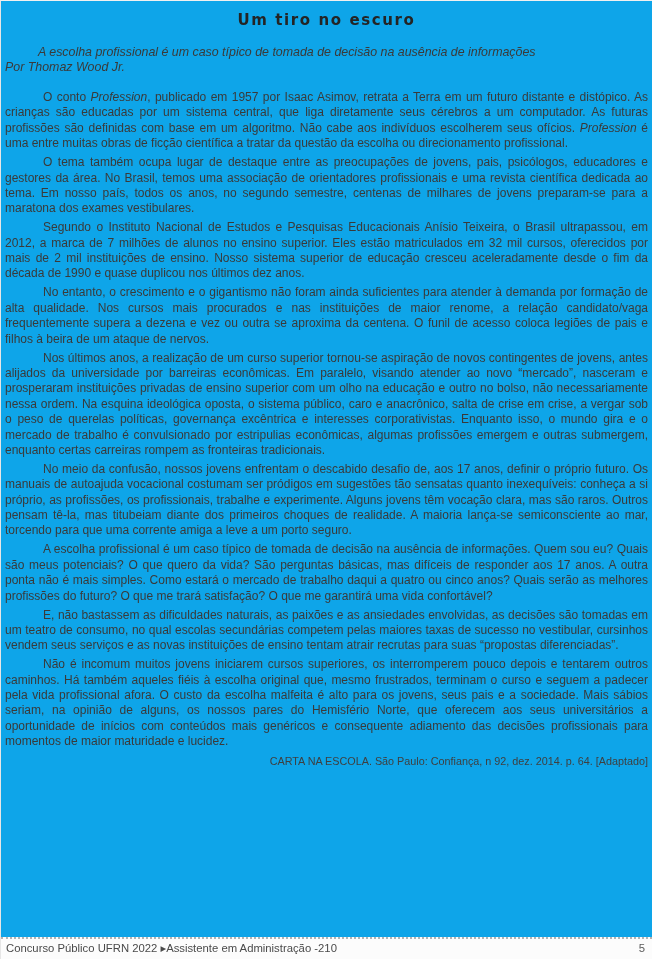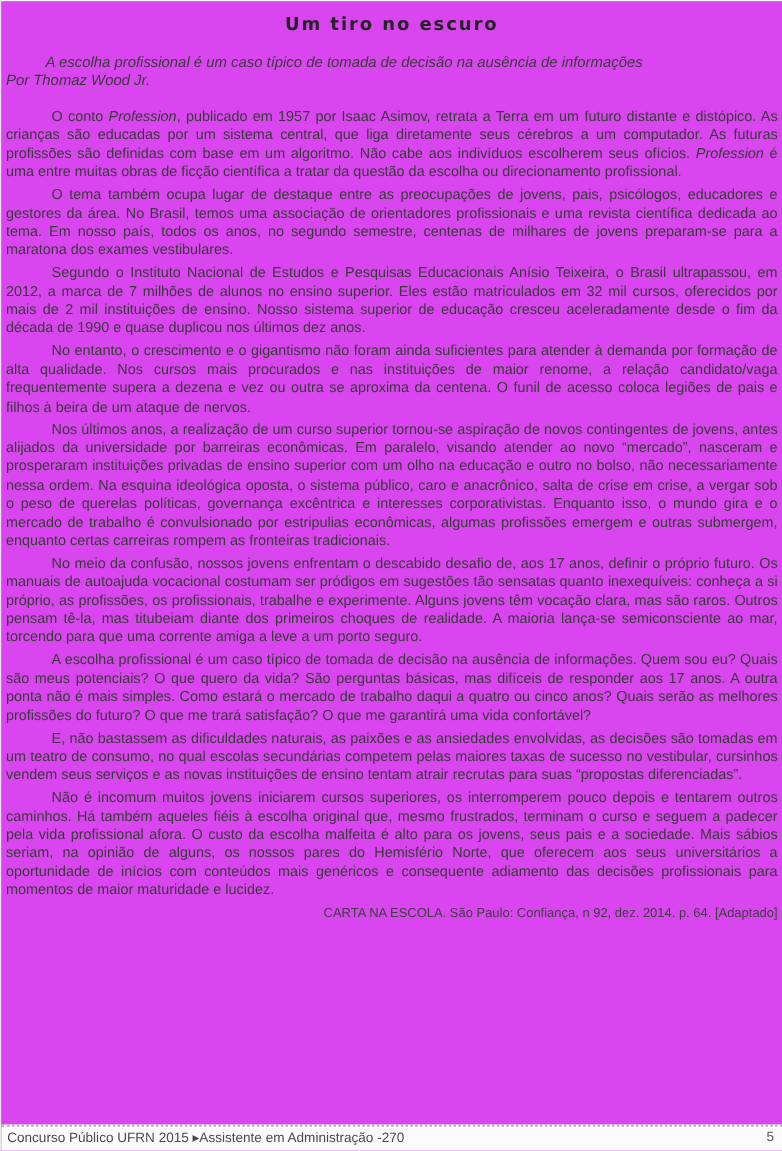--- a/index.html
+++ b/index.html
@@ -5,21 +5,21 @@
   html, body {
     margin: 0;
     padding: 0;
     background: #ffffff;
   }
   .page {
     width: 652px;
     height: 959px;
     box-sizing: border-box;
     position: relative;
-    background: #d946ef;
+    background: #0ea5e9;
     font-family: "Liberation Sans", "DejaVu Sans", sans-serif;
     color: #3a3a3a;
     padding: 8px 4px 0 4px;
     overflow: hidden;
     border-left: 1px solid #e6e6e6;
     border-top: 1px solid #f0f0f0;
   }
   .title {
     text-align: center;
     font-family: "DejaVu Sans", sans-serif;
@@ -99,16 +99,16 @@
       <p class="para"><span>Nos últimos anos, a realização de um curso superior tornou-se aspiração de novos contingentes de jovens, antes alijados da universidade por barreiras econômicas. Em paralelo, visando atender ao novo “mercado”, nasceram e prosperaram instituições privadas de ensino superior com um olho na educação e outro no bolso, não necessariamente nessa ordem. Na esquina ideológica oposta, o sistema público, caro e anacrônico, salta de crise em crise, a vergar sob o peso de querelas políticas, governança excêntrica e interesses corporativistas. Enquanto isso, o mundo gira e o mercado de trabalho é convulsionado por estripulias econômicas, algumas profissões emergem e outras submergem, enquanto certas carreiras rompem as fronteiras tradicionais.</span></p>
       <p class="para"><span>No meio da confusão, nossos jovens enfrentam o descabido desafio de, aos 17 anos, definir o próprio futuro. Os manuais de autoajuda vocacional costumam ser pródigos em sugestões tão sensatas quanto inexequíveis: conheça a si próprio, as profissões, os profissionais, trabalhe e experimente. Alguns jovens têm vocação clara, mas são raros. Outros pensam tê-la, mas titubeiam diante dos primeiros choques de realidade. A maioria lança-se semiconsciente ao mar, torcendo para que uma corrente amiga a leve a um porto seguro.</span></p>
       <p class="para"><span>A escolha profissional é um caso típico de tomada de decisão na ausência de informações. Quem sou eu? Quais são meus potenciais? O que quero da vida? São perguntas básicas, mas difíceis de responder aos 17 anos. A outra ponta não é mais simples. Como estará o mercado de trabalho daqui a quatro ou cinco anos? Quais serão as melhores profissões do futuro? O que me trará satisfação? O que me garantirá uma vida confortável?</span></p>
       <p class="para"><span>E, não bastassem as dificuldades naturais, as paixões e as ansiedades envolvidas, as decisões são tomadas em um teatro de consumo, no qual escolas secundárias competem pelas maiores taxas de sucesso no vestibular, cursinhos vendem seus serviços e as novas instituições de ensino tentam atrair recrutas para suas “propostas diferenciadas”.</span></p>
       <p class="para"><span>Não é incomum muitos jovens iniciarem cursos superiores, os interromperem pouco depois e tentarem outros caminhos. Há também aqueles fiéis à escolha original que, mesmo frustrados, terminam o curso e seguem a padecer pela vida profissional afora. O custo da escolha malfeita é alto para os jovens, seus pais e a sociedade. Mais sábios seriam, na opinião de alguns, os nossos pares do Hemisfério Norte, que oferecem aos seus universitários a oportunidade de inícios com conteúdos mais genéricos e consequente adiamento das decisões profissionais para momentos de maior maturidade e lucidez.</span></p>
     </div>
 
   <p class="citation">CARTA NA ESCOLA. São Paulo: Confiança, n 92, dez. 2014. p. 64. [Adaptado]</p>
 
   <div class="footer">
-    <span>Concurso Público UFRN 2015 ▸Assistente em Administração -270</span>
+    <span>Concurso Público UFRN 2022 ▸Assistente em Administração -210</span>
     <span class="page-num">5</span>
   </div>
 </div>
 
 </body></html>

